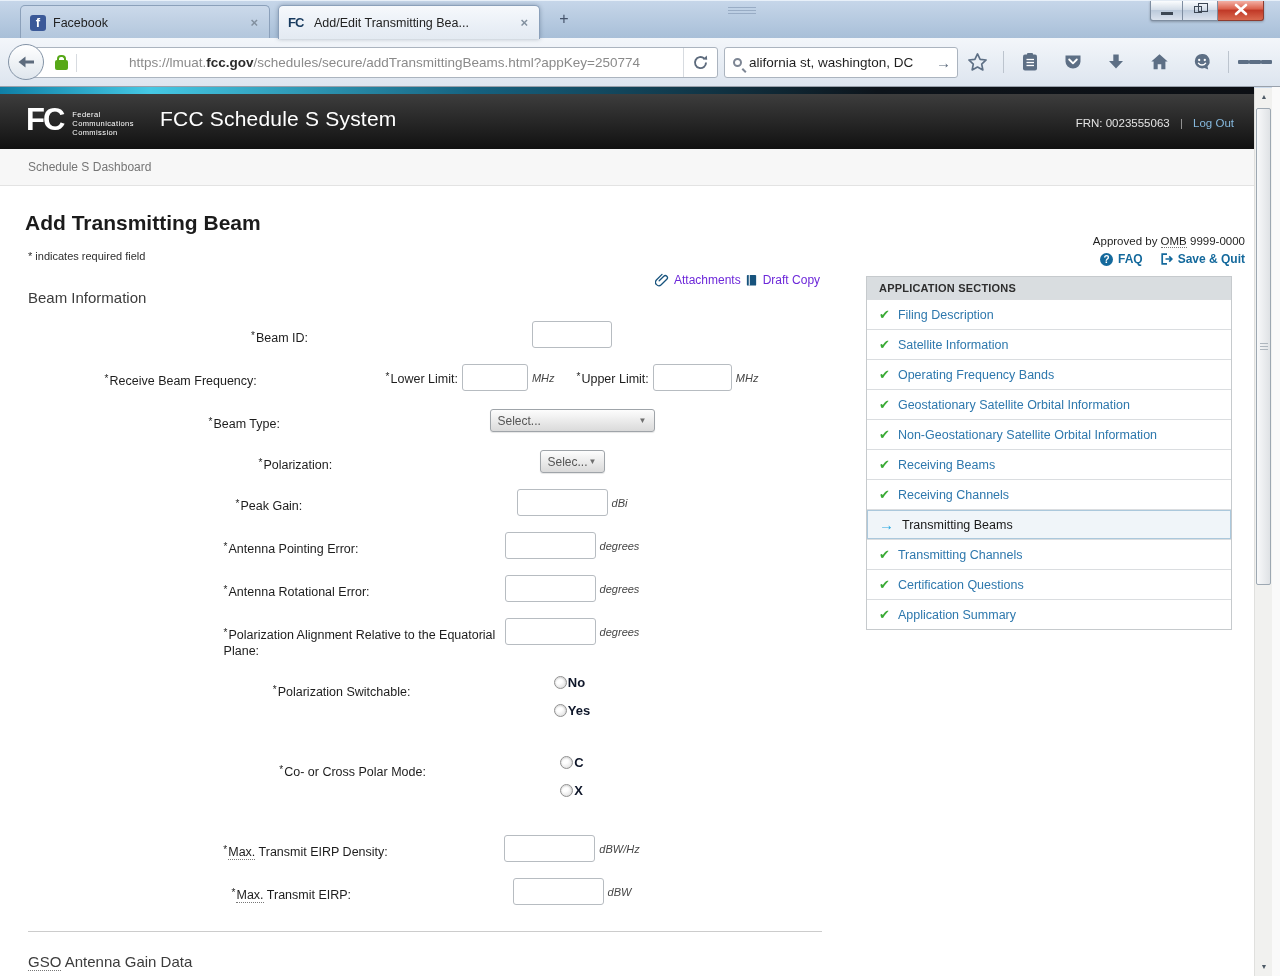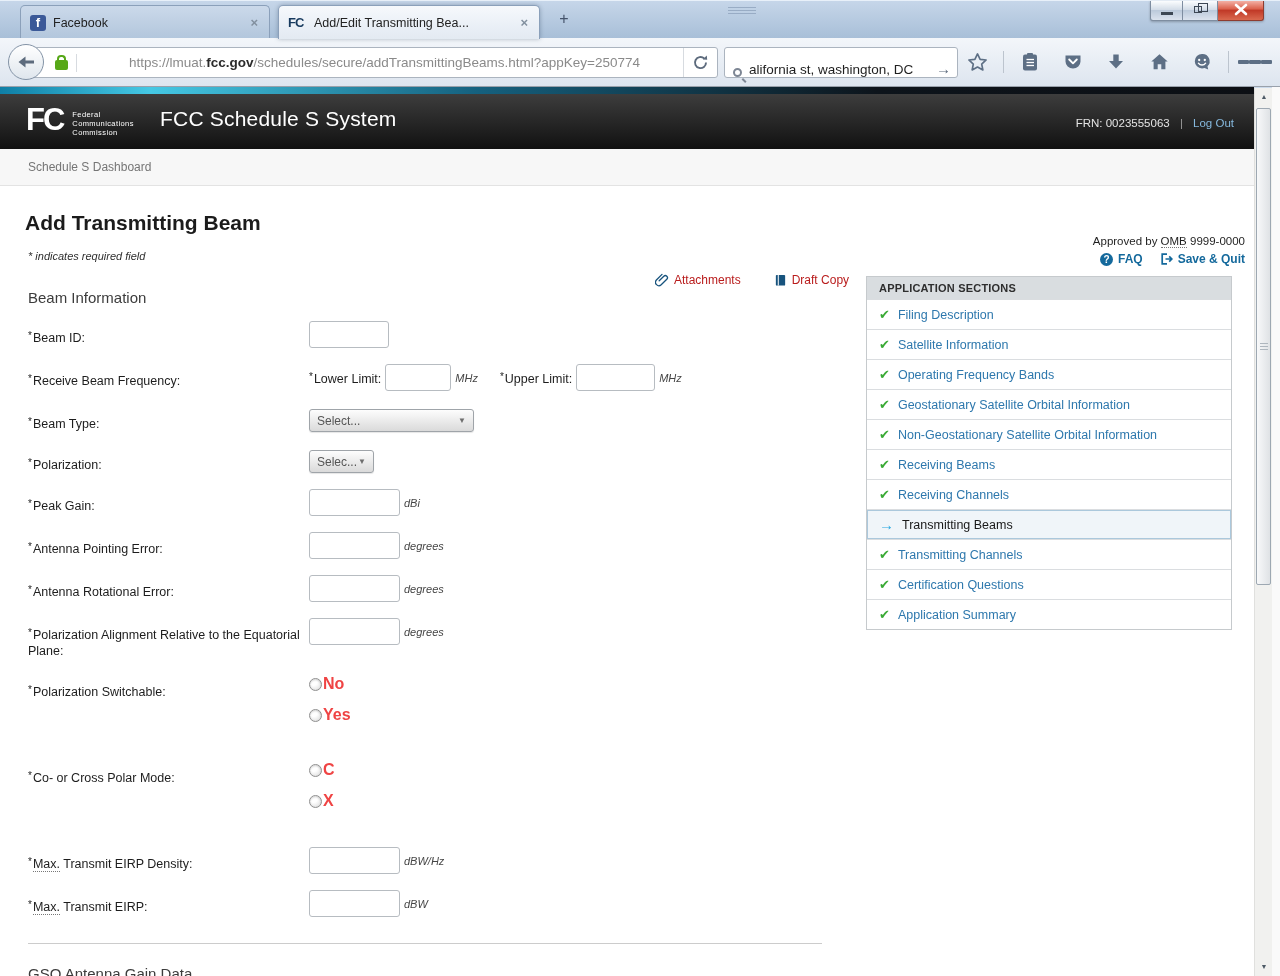--- a/index.html
+++ b/index.html
@@ -54,21 +54,21 @@
   .lock { position:relative; width:13px; height:10px; background:#57a818; border-radius:2px;
           margin:4px 8px 0 2px; flex:0 0 auto; }
   .lock::before { content:""; position:absolute; left:2px; top:-5px; width:5px; height:6px;
                   border:2px solid #57a818; border-bottom:none; border-radius:4px 4px 0 0; }
   .urlsep { width:1px; height:18px; background:#d7dbe0; margin-right:9px; flex:0 0 auto; }
   .urltext { font-size:13.5px; color:#8a8a8a; white-space:nowrap; flex:1; overflow:hidden;text-align:center; }
   .urltext .domain { color:#2b2b2b; font-weight:bold; }
   .reloadbtn { flex:0 0 auto; width:34px; height:31px; border-left:1px solid #d7dbe0;
                display:flex; align-items:center; justify-content:center; cursor:pointer; }
   .searchbox { position:absolute; left:724px; top:9px; width:234px; height:31px; background:#fff;
-               border:1px solid #abb4bf; border-radius:3px; display:flex; align-items:flex-end;
+               border:1px solid #abb4bf; border-radius:3px; display:flex; align-items:center;
                padding:0 6px 0 8px; }
   .mag { position:relative; width:9px; height:9px; border:2px solid #7d8远694; border:2px solid #7d8694;
          border-radius:50%; margin-right:7px; flex:0 0 auto; }
   .mag::after { content:""; position:absolute; left:8px; top:8px; width:5px; height:2px;
                 background:#7d8694; transform:rotate(45deg); transform-origin:0 0; }
   .searchtext { font-size:13.5px; color:#1f1f1f; white-space:nowrap; overflow:hidden; flex:1; }
   .goarrow { color:#5d6b7d; font-size:15px; flex:0 0 auto; cursor:pointer; }
   .tbicons { position:absolute; right:8px; top:7px; display:flex; align-items:center; height:34px; }
   .tbico { width:34px; height:30px; display:flex; align-items:center; justify-content:center; cursor:pointer; margin-left:9px; }
   .tbsep { width:1px; height:22px; background:#bcc4ce; margin-left:9px; }
@@ -84,55 +84,55 @@
   .logo-lines { font-size:7.5px; line-height:9px; font-weight:normal; letter-spacing:.4px; margin:5px 0 0 9px; }
   .apptitle { position:absolute; left:160px; top:13px; font-size:21px; font-weight:400; letter-spacing:.2px; }
   .frnbox { position:absolute; right:20px; top:23px; font-size:11.5px; color:#e4e4e4; }
   .frnbox .sep { color:#9a9a9a; margin:0 7px; }
   .logout { color:#86b9de; cursor:pointer; }
   .crumb { height:37px; background:#f7f7f7; border-bottom:1px solid #e3e3e3; font-size:12px;
            color:#757575; line-height:36px; padding-left:28px; }
 
   .content { position:relative; padding:0 0 40px 13px; }
   .pgtitle { margin:25px 0 0 12px; font-size:21px; font-weight:600; color:#1b1b1b; }
-  .reqnote { margin:15px 0 0 15px; font-style:italic; font-size:11px; color:#2e2e2e; }
+  .reqnote { margin:15px 0 0 15px; font-size:11px; color:#2e2e2e; }
   .topright { position:absolute; right:9px; top:24px; text-align:right; }
   .approved { font-size:11.5px; color:#1f1f1f; }
   .abbr { border-bottom:1px dotted #777; }
   .tr-links { margin-top:5px; display:flex; justify-content:flex-end; gap:16px;
               font-size:12px; font-weight:bold; color:#14699c; }
   .tr-link { display:flex; align-items:center; gap:5px; cursor:pointer; }
   .qcirc { width:13px; height:13px; border-radius:50%; background:#14699c; color:#fff;
            font-size:10px; font-weight:bold; text-align:center; line-height:13px; }
-  .linksrow { position:absolute; left:655px; top:62px; display:flex; gap:33px; font-size:12px;
-              color:#b91c1c; }
+  .linksrow { position:absolute; left:655px; top:62px; display:flex; gap:4px; font-size:12px;
+              color:#6d28d9; }
   .doclink { display:flex; align-items:center; gap:5px; cursor:pointer; }
 
   .sectitle { margin:27px 0 0 15px; font-size:15px; font-weight:400; color:#3c3c3c; }
   .form { margin-top:15px; width:822px; }
-  .frow { display:flex; margin:0 0 16px 15px; }
+  .frow { display:flex; margin:0 0 16px 15px;justify-content:center; }
   .flabel { width:281px; flex:0 0 281px; font-size:12.5px; color:#1d1d1d; padding-top:7px; line-height:16px; }
   .req { font-size:10px; vertical-align:3px; margin-right:1px; }
   .fctl { display:flex; align-items:flex-start; }
   .tin { height:27px; border:1px solid #b7bcc1; border-radius:3px; background:#fff; padding:0 5px; font:12px "Liberation Sans",sans-serif; }
   .w80{width:80px} .w66{width:66px} .w79{width:79px} .w91{width:91px}
   .unit { font-style:italic; font-size:11px; color:#454545; margin-left:4px; padding-top:8px; }
   .sublabel { font-size:12.5px; color:#1d1d1d; padding-top:7px; margin-right:4px; white-space:nowrap; }
   .gap22 { width:22px; }
   .sel { height:23px; margin-top:2px; background:linear-gradient(#fdfdfd,#dadada);
          border:1px solid #9fa4a9; border-radius:3px; display:flex; align-items:center;
          padding:0 7px; font-size:12px; color:#555; box-shadow:0 1px 1px rgba(0,0,0,.1); cursor:pointer; }
   .selwide{ width:165px } .selnarrow{ width:65px }
   .sel .arrow { margin-left:auto; font-size:8px; color:#6e6e6e; }
   .optcol { display:flex; flex-direction:column; }
   .opt { display:flex; align-items:center; margin-bottom:13px; cursor:pointer; }
   .radio { width:13px; height:13px; border-radius:50%; border:1px solid #909090;
            background:radial-gradient(circle at 35% 30%, #fff 30%, #d8d8d8); margin-right:1px;
            box-shadow:inset 0 1px 2px rgba(0,0,0,.18); flex:0 0 auto; }
-  .rlabel { font-size:16px; font-weight:bold; color:#ef4444; }
+  .rlabel { font-size:13px; font-weight:bold; color:#0f172a; }
   .mb24 { margin-bottom:24px; }
   .formend { border:none; border-top:1px solid #ccc; margin:26px 0 0 15px; width:794px; }
   .gsotitle { margin:21px 0 0 15px; font-size:15px; font-weight:400; color:#3c3c3c; }
 
   
   .sidebar { position:absolute; top:65px; right:22px; width:366px;
              border:1px solid #c6cacd; }
   .sb-head { background:#d9dde0; padding:5px 0 5px 12px; font-size:11px; font-weight:bold;
              color:#2e2e2e; letter-spacing:.2px; }
   .sb-row { display:flex; align-items:center; height:30px; padding-left:12px;

